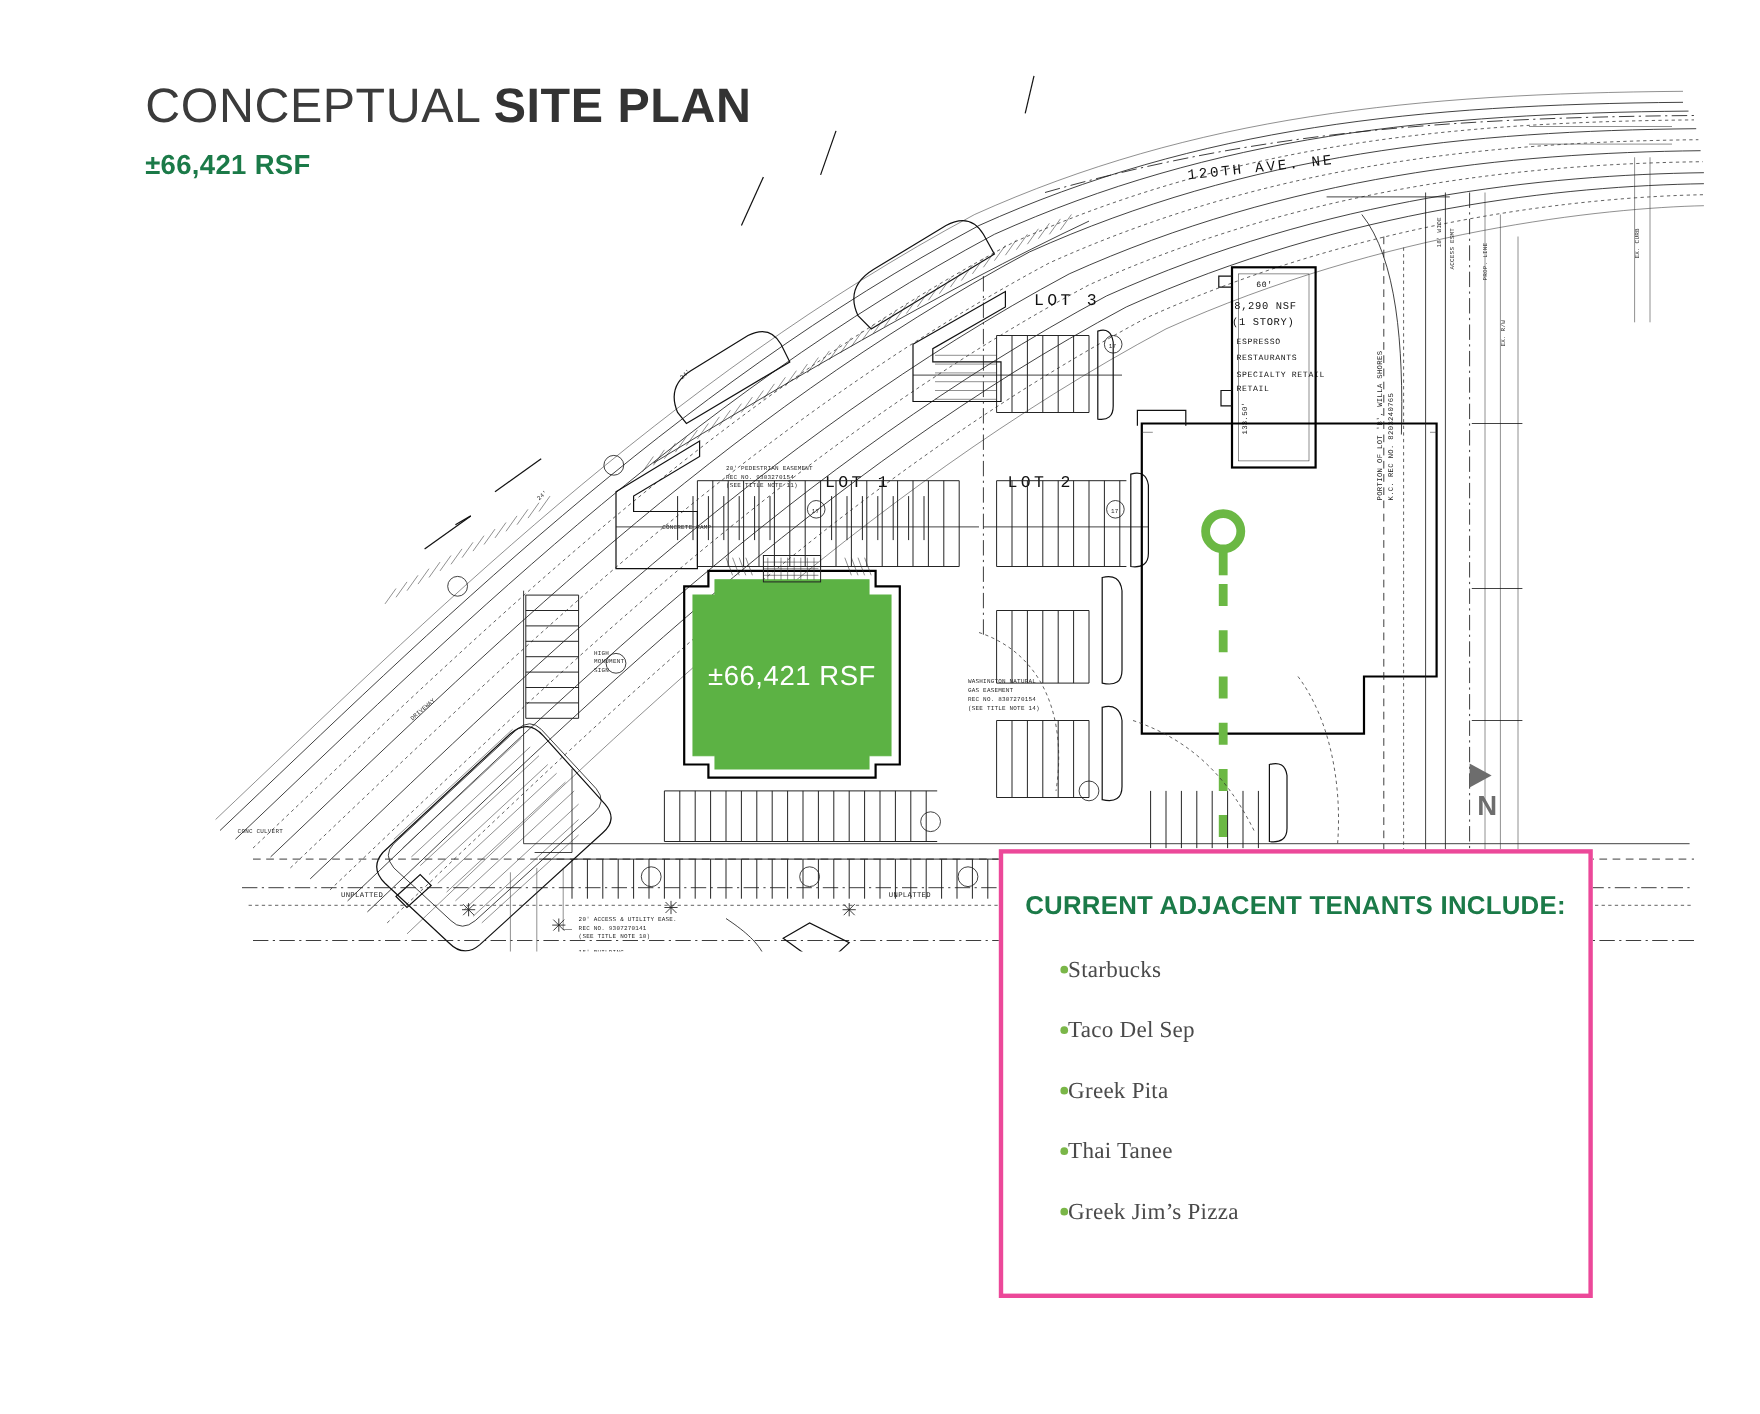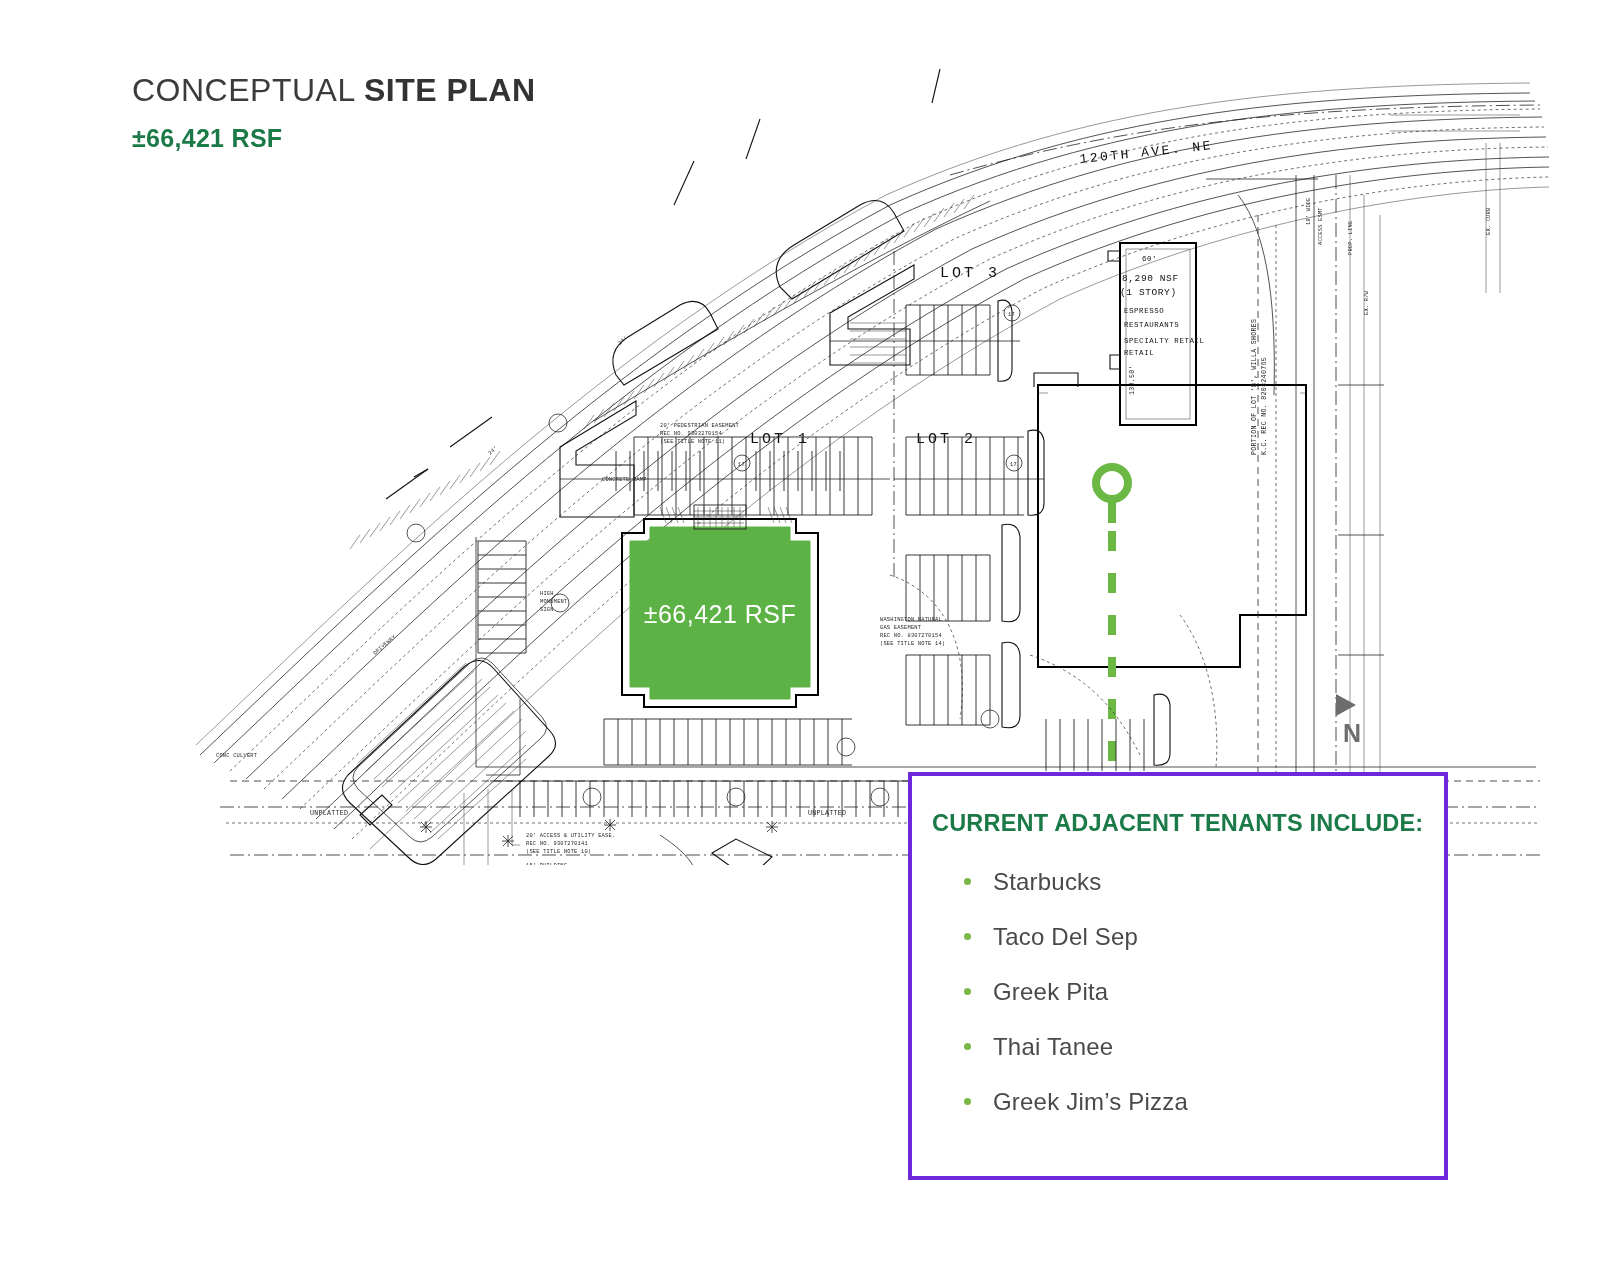--- a/index.html
+++ b/index.html
@@ -1,21 +1,21 @@
 <!DOCTYPE html>
 <html><head>
 <meta charset="utf-8">
 <style>
   html,body{margin:0;padding:0;background:#ffffff;}
   body{width:1600px;height:1285px;position:relative;overflow:hidden;
        font-family:"Liberation Sans",sans-serif;}
 
   
   #header{position:absolute;left:132px;top:74px;}
-  #page-title{font-size:32px;letter-spacing:0.5px;color:#3b3b3b;white-space:nowrap;line-height:1.05;}
+  #page-title{font-size:44px;letter-spacing:0.5px;color:#3b3b3b;white-space:nowrap;line-height:1.05;}
   #page-title .light{font-weight:400;}
   #page-title .bold{font-weight:700;color:#333333;}
   #page-subtitle{margin-top:16px;font-size:25px;font-weight:700;color:#1b7a48;letter-spacing:0.3px;}
 
   
   #siteplan{position:absolute;left:190px;top:55px;width:1360px;height:810px;}
   #siteplan svg{display:block;width:100%;height:100%;}
   .lotlabel{font-family:"Liberation Mono",monospace;font-size:15px;letter-spacing:3px;fill:#111;}
   .tiny{font-family:"Liberation Mono",monospace;font-size:5.4px;fill:#2a2a2a;letter-spacing:.2px;}
   .tiny2{font-family:"Liberation Mono",monospace;font-size:6.6px;fill:#222;letter-spacing:.3px;}
@@ -36,27 +36,27 @@
   #green-bldg-label{fill:#ffffff;font-family:"Liberation Sans",sans-serif;font-size:25px;letter-spacing:.5px;}
 
   
   #north-arrow{position:absolute;left:1330px;top:694px;width:46px;height:70px;}
   #north-arrow .tri{width:0;height:0;border-top:11px solid transparent;border-bottom:11px solid transparent;
                     border-left:20px solid #6d6d6d;margin-left:6px;}
   #north-arrow .nlet{font-size:25px;font-weight:700;color:#6d6d6d;text-align:center;margin-top:3px;margin-left:-2px;}
 
   
   #tenant-box{position:absolute;left:908px;top:772px;width:540px;height:408px;
-              background:#ffffff;border:4px solid #6d28d9;box-sizing:border-box;}
+              background:#ffffff;border:4px solid #ec4899;box-sizing:border-box;}
   #tenant-heading{position:absolute;left:20px;top:34px;font-size:23.5px;font-weight:700;
                   color:#1b7a48;letter-spacing:.2px;white-space:nowrap;}
   #tenant-list{position:absolute;left:52px;top:78px;margin:0;padding:0;list-style:none;}
   #tenant-list li{display:flex;align-items:center;height:55px;}
   #tenant-list .bullet{width:7px;height:7px;border-radius:50%;background:#7ab648;flex:0 0 auto;}
-  #tenant-list .tname{margin-left:22px;font-size:24px;color:#4a4a4a;letter-spacing:.2px;white-space:nowrap;}
+  #tenant-list .tname{font-size:21px;color:#4a4a4a;letter-spacing:.2px;white-space:nowrap;font-family:Liberation Serif, serif;}
 </style>
 </head>
 <body>
 
 <div id="header">
   <div id="page-title">
     <span class="light">CONCEPTUAL </span><span class="bold">SITE PLAN</span>
   </div>
   <div id="page-subtitle">±66,421 RSF</div>
 </div>

